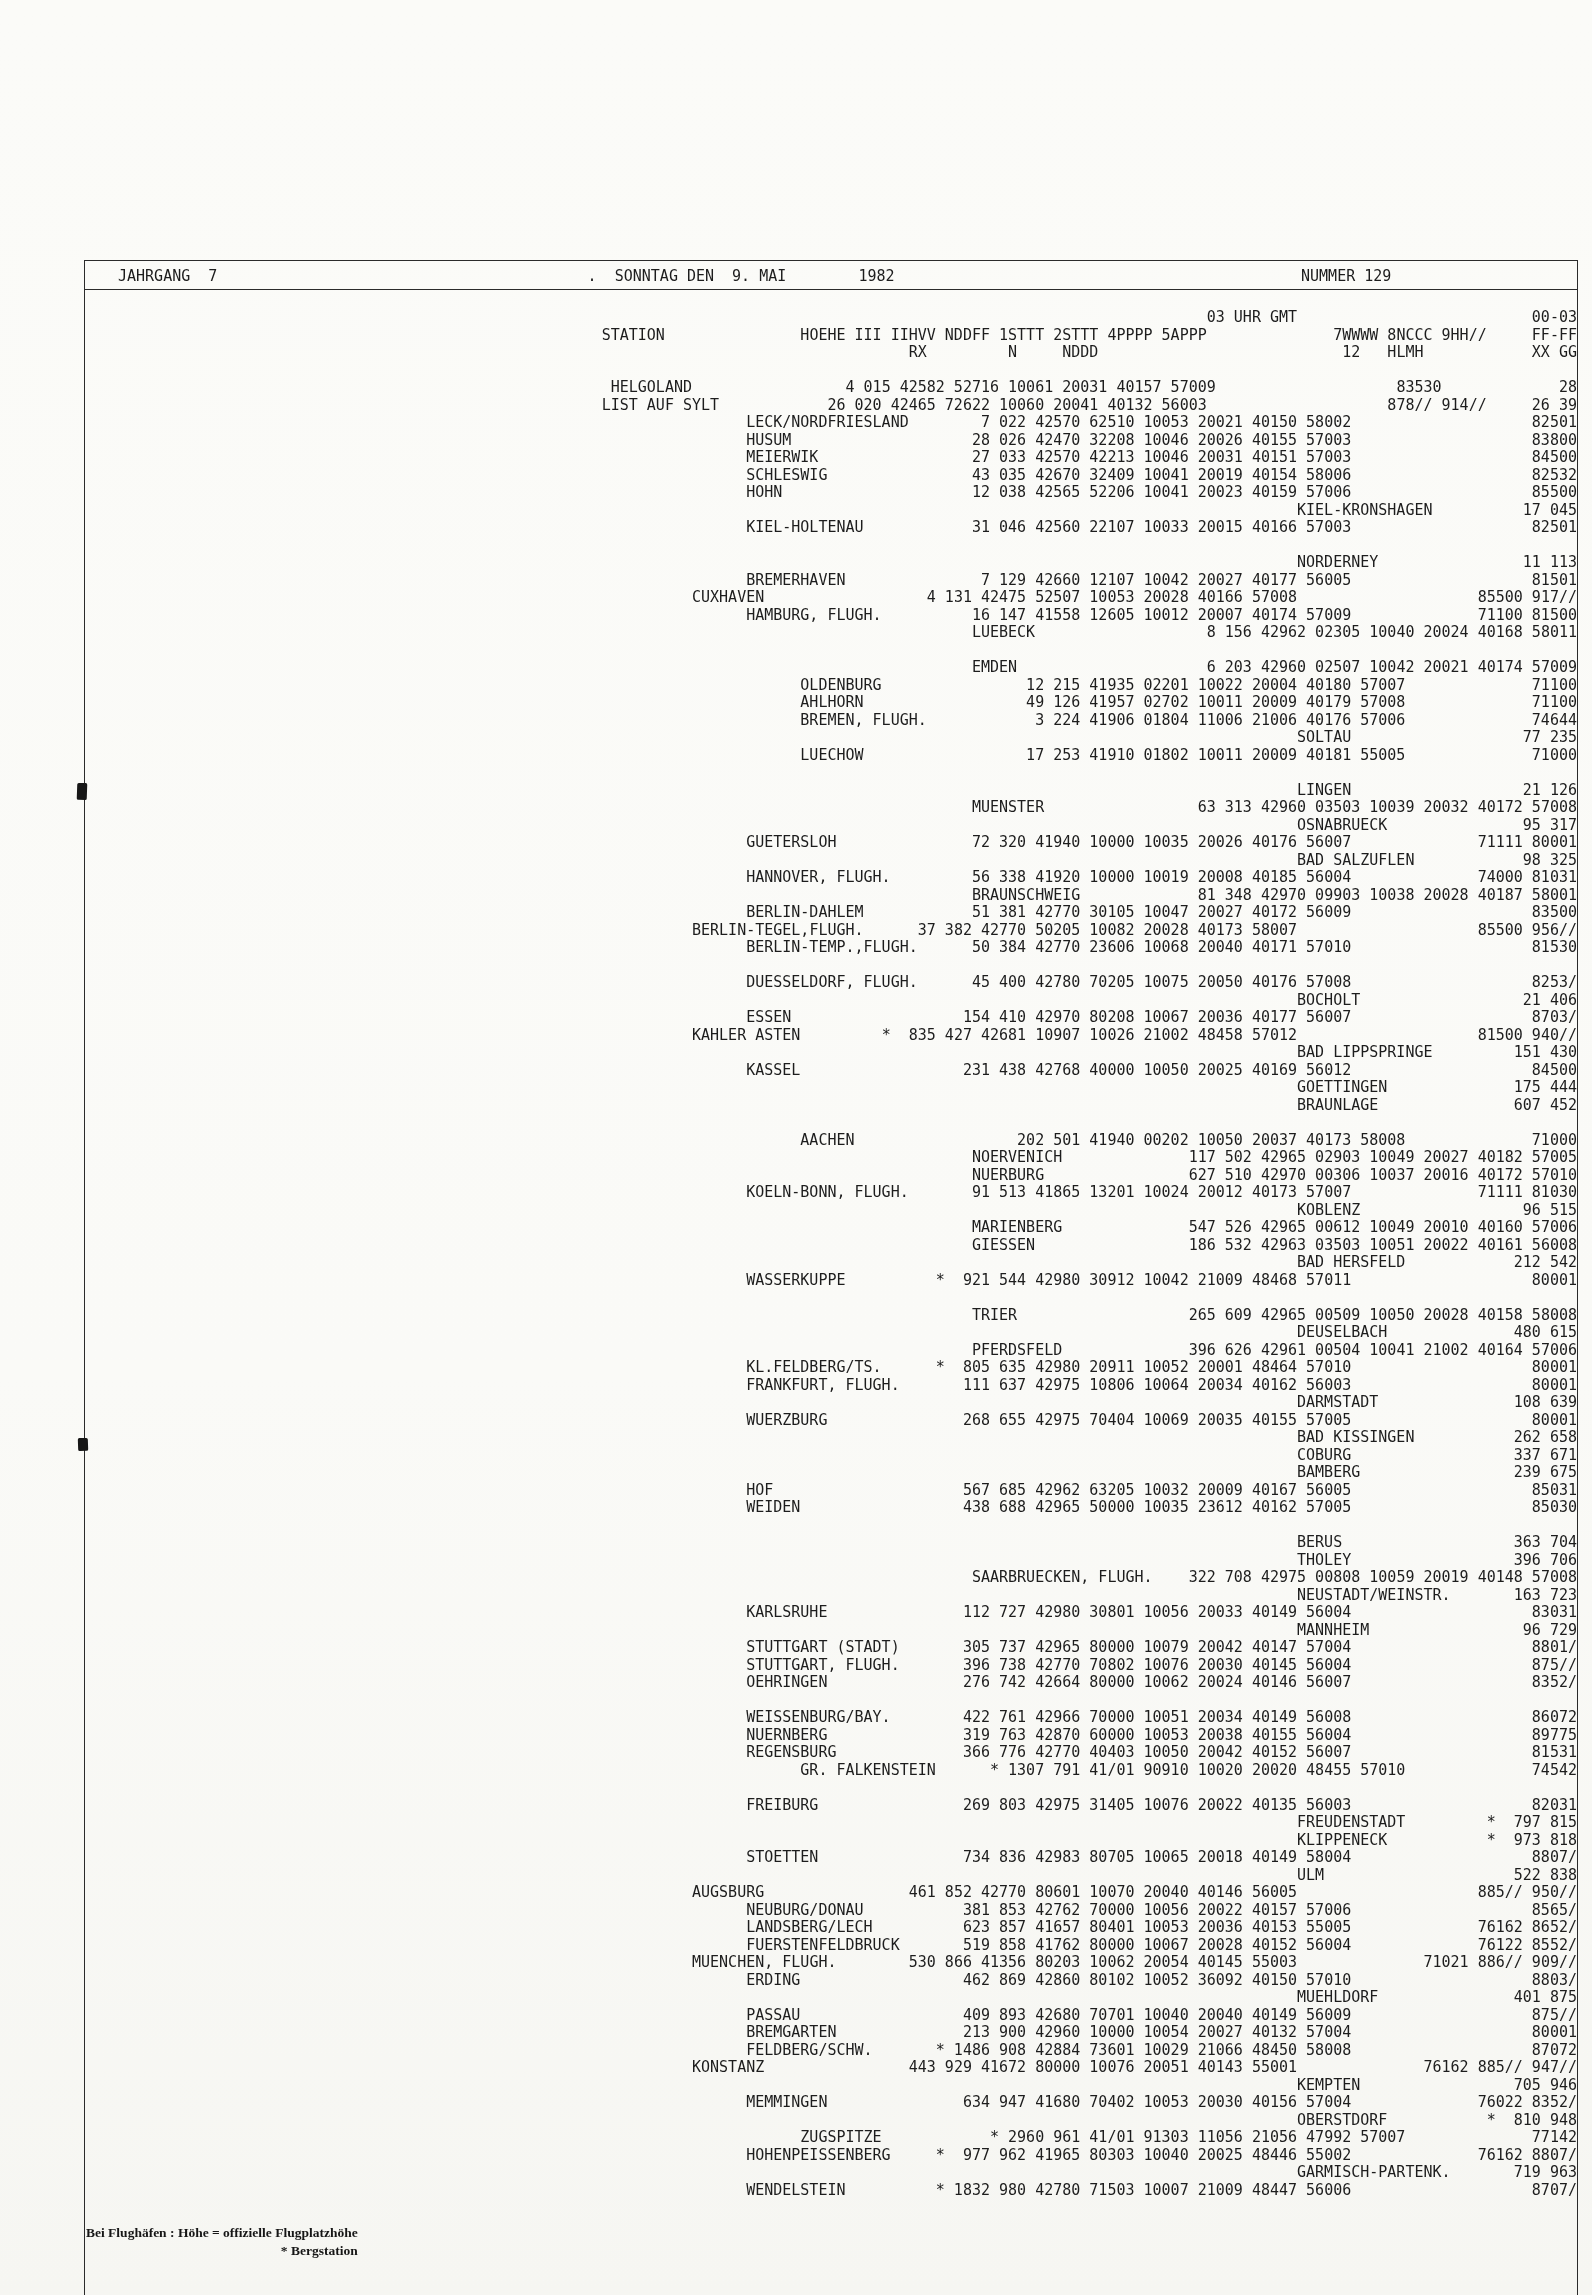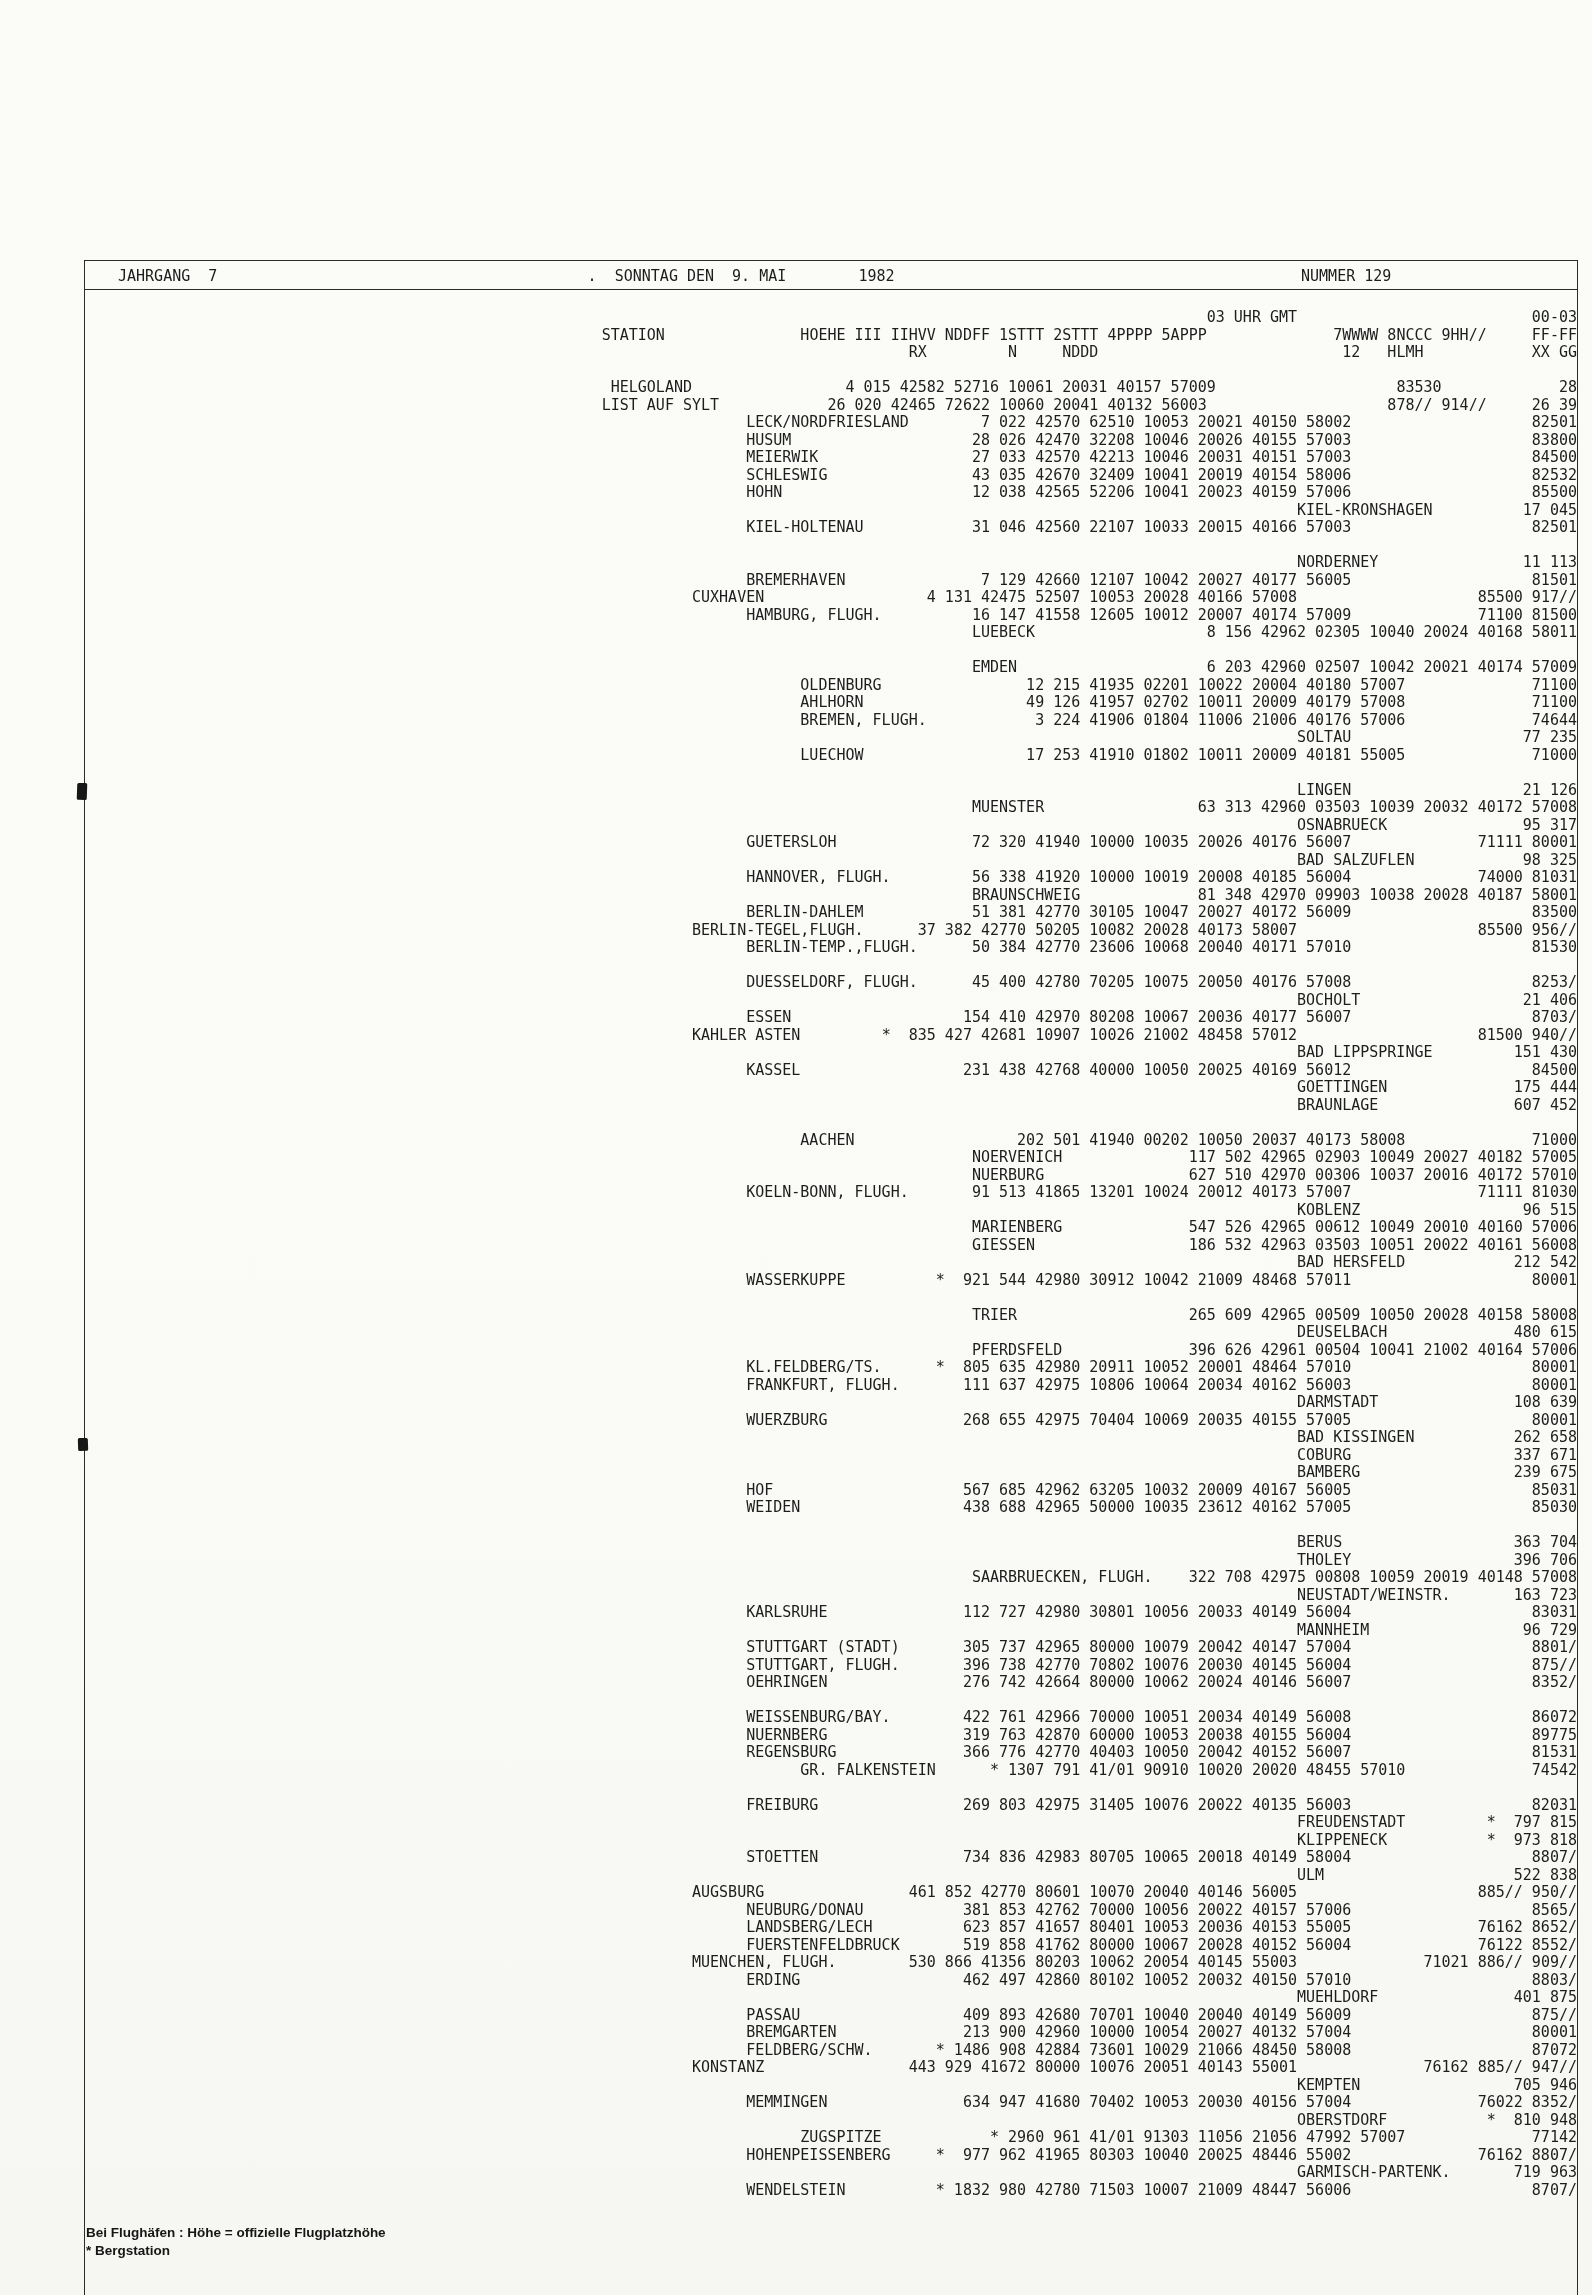--- a/index.html
+++ b/index.html
@@ -23,22 +23,22 @@
     font-size:15px;
     white-space:pre;
     padding-left:33px;
     font-family:"DejaVu Sans Mono",monospace;
   }
   .masthead{padding-top:4.8px;height:21px;line-height:21px;}
   .rule{border-top:1.6px solid #2b2b2b;margin-top:2.4px;}
   #table{padding-top:1.6px;text-align:right;}
   .footnotes{
     position:absolute;left:86px;top:2224px;
-    font-family:Liberation Sans, sans-serif;
-    font-weight:bold;font-size:13.5px;color:#161616;
+    font-family:Liberation Serif, serif;
+    font-weight:bold;font-size:13.5px;color:#161616;text-align:right;
   }
   .fn{height:18.3px;line-height:18.3px;white-space:pre;}
   .scanmark{position:absolute;background:#171717;border-radius:1.6px;}
   .m1{left:77px;top:783px;width:10.4px;height:16.7px;transform:rotate(2deg);}
   .m2{left:78px;top:1438px;width:9.6px;height:12.7px;transform:rotate(-2deg);}
 </style>
 </head>
 <body>
 
 <div class="page">
@@ -135,21 +135,21 @@
         <div class="ln">FREIBURG                269 803 42975 31405 10076 20022 40135 56003                    82031</div>
         <div class="ln">FREUDENSTADT         *  797 815</div>
         <div class="ln">KLIPPENECK           *  973 818</div>
         <div class="ln">STOETTEN                734 836 42983 80705 10065 20018 40149 58004                    8807/</div>
         <div class="ln">ULM                     522 838</div>
         <div class="ln">AUGSBURG                461 852 42770 80601 10070 20040 40146 56005                    885// 950//</div>
         <div class="ln">NEUBURG/DONAU           381 853 42762 70000 10056 20022 40157 57006                    8565/</div>
         <div class="ln">LANDSBERG/LECH          623 857 41657 80401 10053 20036 40153 55005              76162 8652/</div>
         <div class="ln">FUERSTENFELDBRUCK       519 858 41762 80000 10067 20028 40152 56004              76122 8552/</div>
         <div class="ln">MUENCHEN, FLUGH.        530 866 41356 80203 10062 20054 40145 55003              71021 886// 909//</div>
-        <div class="ln">ERDING                  462 497 42860 80102 10052 20032 40150 57010                    8803/</div>
+        <div class="ln">ERDING                  462 869 42860 80102 10052 36092 40150 57010                    8803/</div>
         <div class="ln">MUEHLDORF               401 875</div>
         <div class="ln">PASSAU                  409 893 42680 70701 10040 20040 40149 56009                    875//</div>
         <div class="ln">BREMGARTEN              213 900 42960 10000 10054 20027 40132 57004                    80001</div>
         <div class="ln">FELDBERG/SCHW.       * 1486 908 42884 73601 10029 21066 48450 58008                    87072</div>
         <div class="ln">KONSTANZ                443 929 41672 80000 10076 20051 40143 55001              76162 885// 947//</div>
         <div class="ln">KEMPTEN                 705 946</div>
         <div class="ln">MEMMINGEN               634 947 41680 70402 10053 20030 40156 57004              76022 8352/</div>
         <div class="ln">OBERSTDORF           *  810 948</div>
         <div class="ln">ZUGSPITZE            * 2960 961 41/01 91303 11056 21056 47992 57007              77142</div>
         <div class="ln">HOHENPEISSENBERG     *  977 962 41965 80303 10040 20025 48446 55002              76162 8807/</div>

